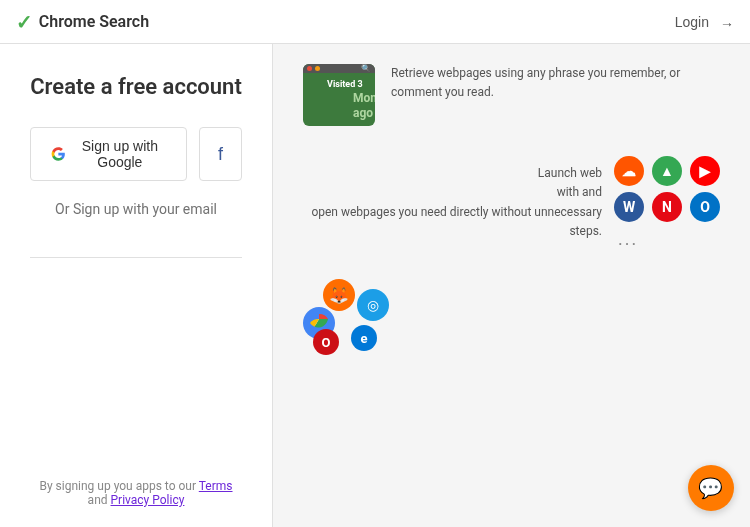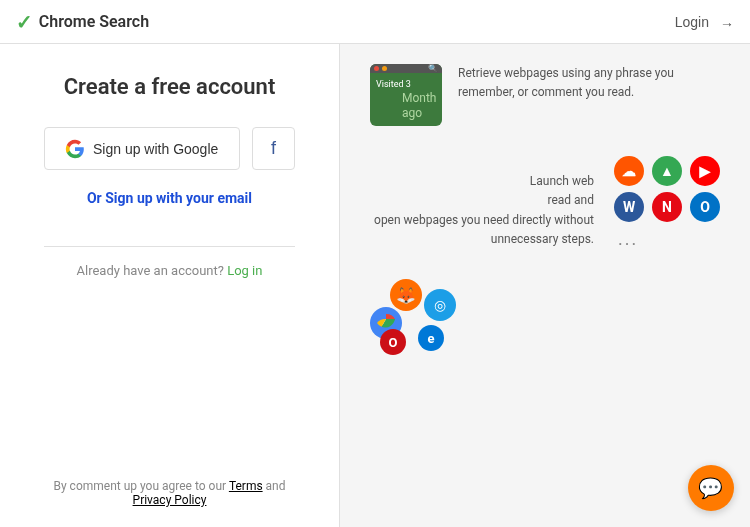--- a/index.html
+++ b/index.html
@@ -55,24 +55,24 @@
 
     
     .main {
       display: flex;
       margin-top: 44px;
       height: calc(527px - 44px);
     }
 
     
     .left-panel {
-      width: 340px;
+      width: 273px;
       background: #fff;
       border-right: 1px solid #e0e0e0;
-      padding: 30px 44px 20px;
+      padding: 30px 30px 20px;
       display: flex;
       flex-direction: column;
       align-items: center;
     }
     .create-account-title {
       font-size: 22px;
       font-weight: 600;
       color: #333;
       margin-bottom: 28px;
       text-align: center;
@@ -113,23 +113,23 @@
       cursor: pointer;
       font-size: 18px;
       color: #3b5998;
     }
     .or-divider {
       font-size: 14px;
       color: #777;
       margin-bottom: 20px;
     }
     .or-divider span {
-      color: #1d4ed8;
+      color: #737373;
       cursor: pointer;
-      font-weight: 700;
+      font-weight: 400;
     }
     .divider-line {
       width: 100%;
       border: none;
       border-top: 1px solid #e0e0e0;
       margin: 20px 0 16px;
     }
     .already-account {
       font-size: 13px;
       color: #888;
@@ -139,21 +139,21 @@
       text-decoration: none;
     }
     .terms-text {
       font-size: 12px;
       color: #888;
       text-align: center;
       margin-top: auto;
       padding-top: 20px;
     }
     .terms-text a {
-      color: #000000;
+      color: #6d28d9;
     }
 
     
     .right-panel {
       flex: 1;
       background: #f5f5f5;
       overflow-y: auto;
       padding: 20px 30px;
       display: flex;
       flex-direction: column;
@@ -191,40 +191,41 @@
     .dot-yellow { width: 5px; height: 5px; border-radius: 50%; background: #f39c12; }
     .page-card-search {
       margin-left: auto;
       color: #ccc;
       font-size: 8px;
     }
     .page-card-body {
       padding: 6px;
       color: #fff;
       font-size: 9px;
-      font-weight: 400;
+      font-weight: 700;
       line-height: 1.3;
+      margin-left: 18px;
     }
     .page-card-time {
       color: #aed6a0;
       font-size: 12px;
       padding-left: 26px;
     }
 
     .feature-text {
       font-size: 12px;
       color: #555;
       line-height: 1.6;
     }
 
     
     .apps-feature-row {
       display: flex;
-      align-items: flex-end;
-      gap: 20px;
+      align-items: center;
+      gap: 12px;
     }
     .apps-grid {
       display: flex;
       flex-direction: column;
       gap: 6px;
       flex-shrink: 0;
     }
     .apps-row-icons {
       display: flex;
       gap: 8px;
@@ -313,27 +314,23 @@
       </button>
     </div>
 
     <div class="or-divider">
       <span>Or</span>
       <span> <span>Sign up with your email</span></span>
     </div>
 
     <hr class="divider-line">
 
-    <p class="already-account">
-      <span>Already have an account?</span>
-      <a href="#">Log in</a>
-    </p>
 
     <p class="terms-text">
-      <span>By comment up you agree to our</span>
+      <span>By signing up you apps to our</span>
       <a href="#">Terms</a>
       <span>and</span>
       <a href="#">Privacy Policy</a>
     </p>
   </div>
 
   <div class="right-panel">
 
     <div class="feature-row">
       <div class="page-card">
@@ -345,21 +342,21 @@
         <div class="page-card-body">
           <div>Visited 3</div>
           <div class="page-card-time">Month ago</div>
         </div>
       </div>
       <p class="feature-text">Retrieve webpages using any phrase you remember, or comment you read.</p>
     </div>
 
     <div class="apps-feature-row">
       <div style="min-width:100px; text-align:right;">
-        <p class="feature-text">Launch web<br><span>read and</span><br>open webpages you need directly without unnecessary steps.</p>
+        <p class="feature-text">Launch web<br><span>with and</span><br>open webpages you need directly without unnecessary steps.</p>
       </div>
       <div>
         <div class="apps-grid">
           <div class="apps-row-icons">
 
             <div class="app-icon-circle" style="background:#FF5500;">☁</div>
 
             <div class="app-icon-circle" style="background:#34A853;">▲</div>
 
             <div class="app-icon-circle" style="background:#FF0000;">▶</div>

